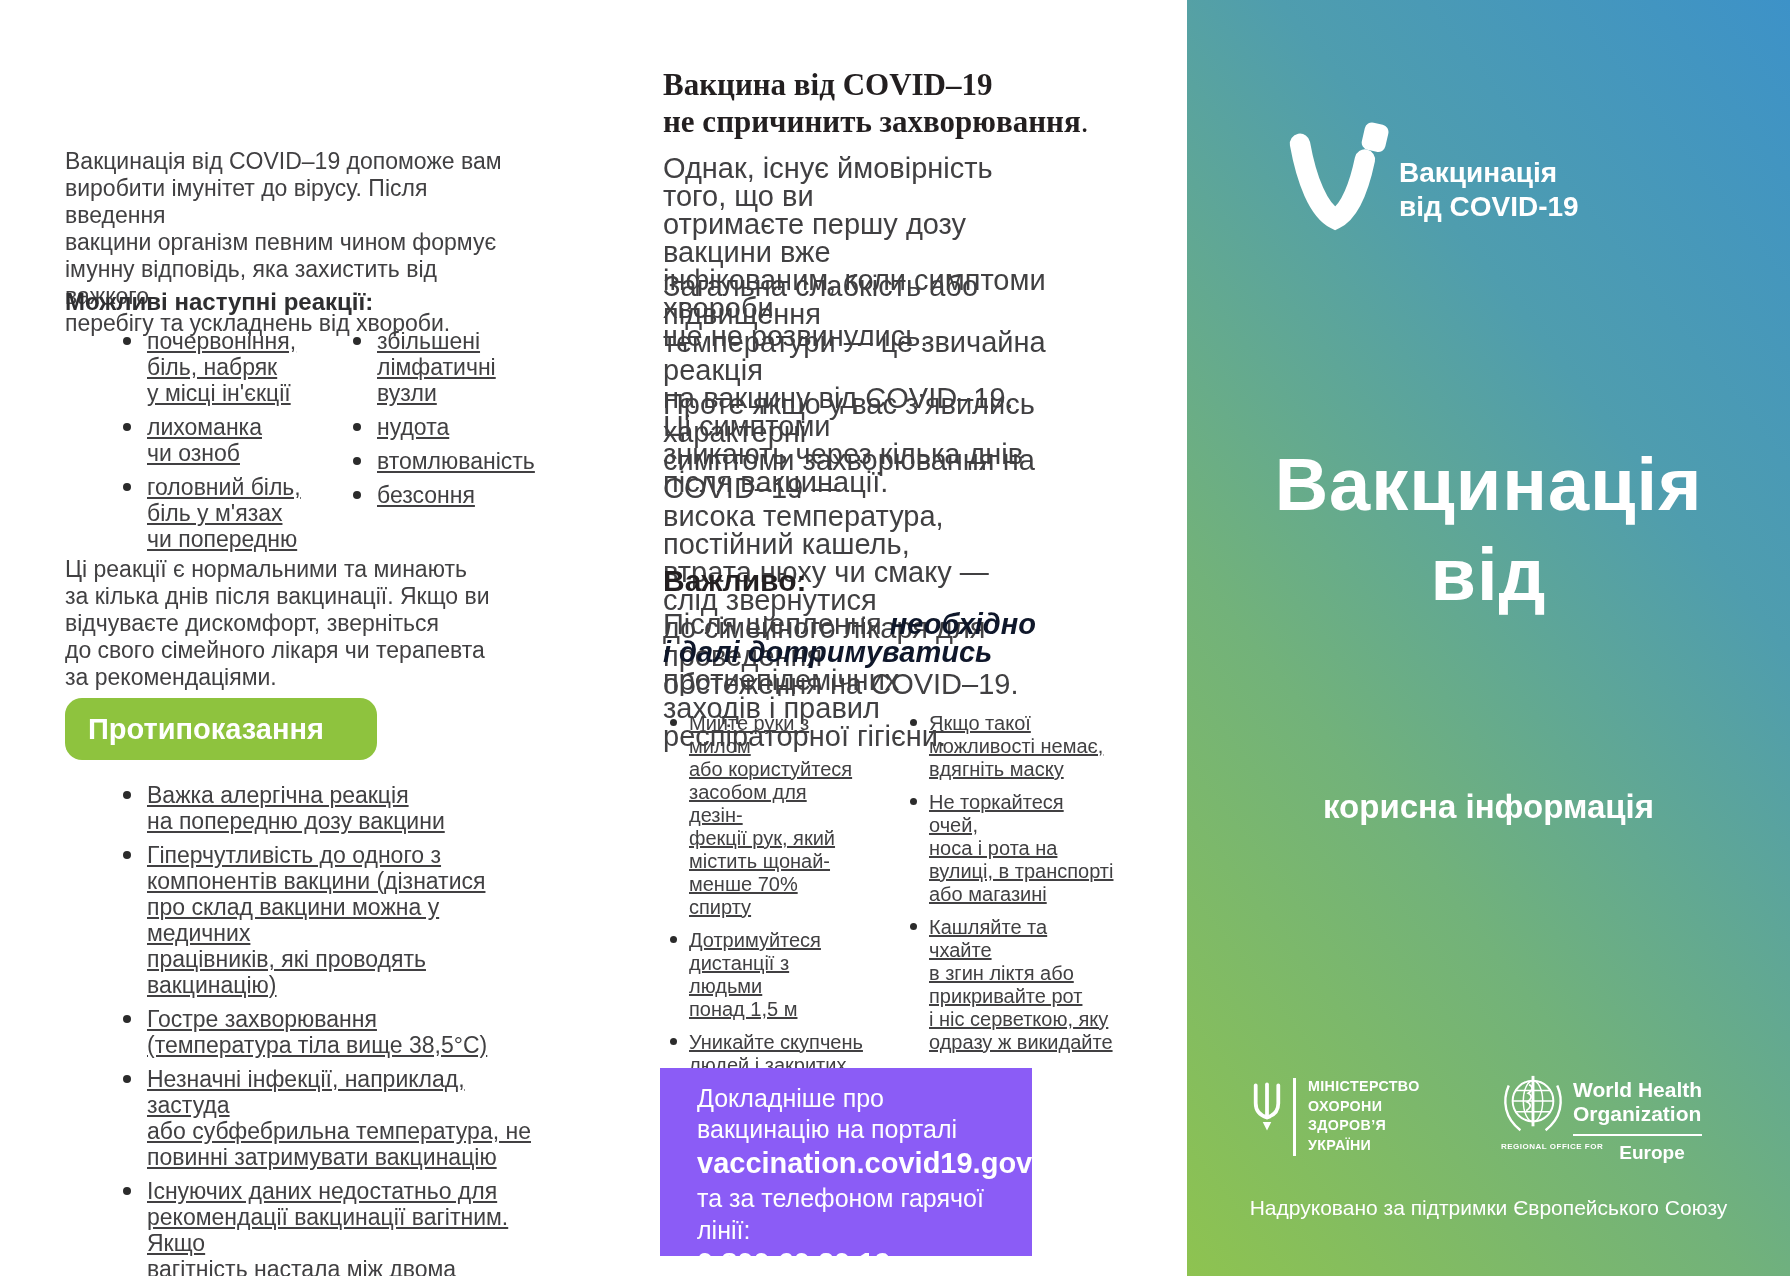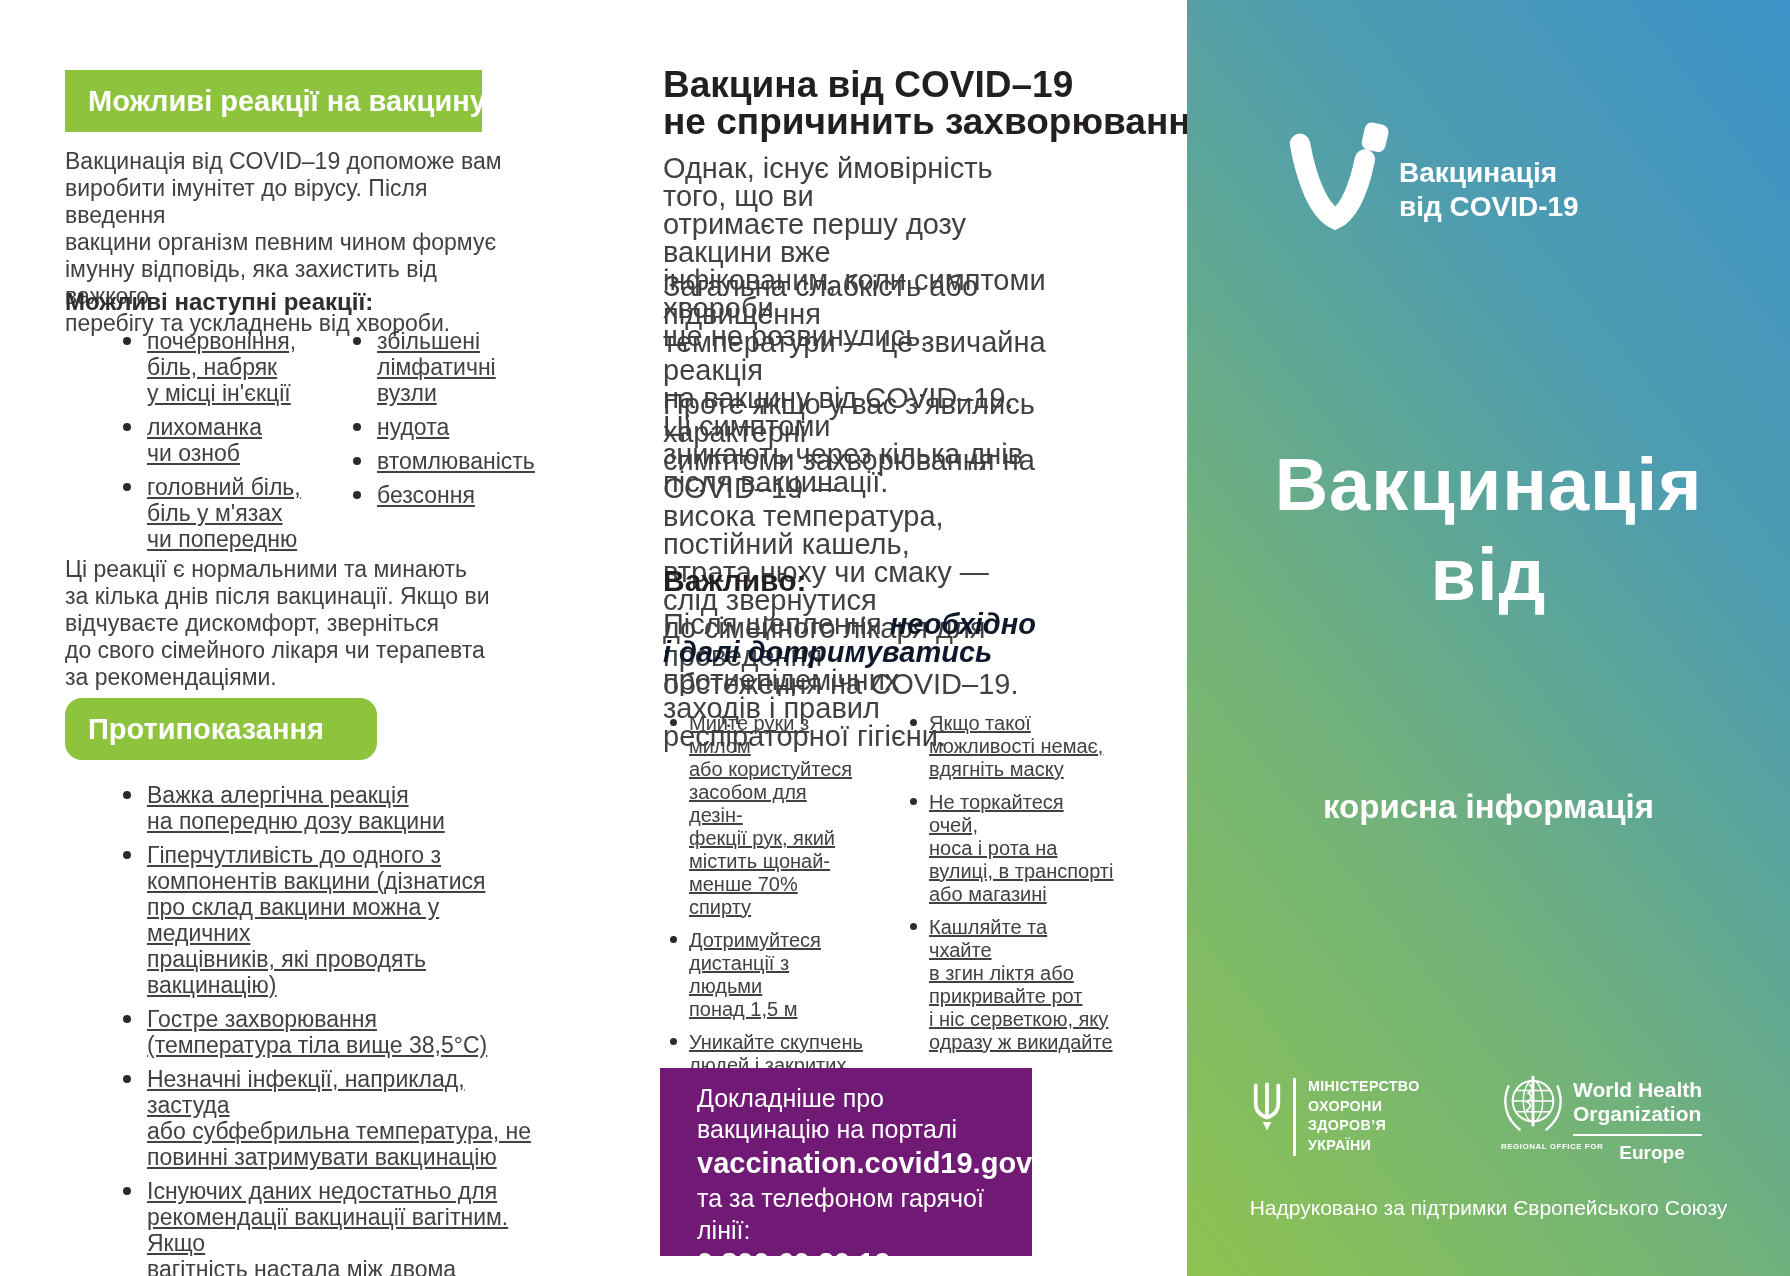--- a/index.html
+++ b/index.html
@@ -20,33 +20,33 @@
   ul.bl li{position:relative;padding-left:26px;font-size:23px;line-height:26px;margin-bottom:8px;white-space:pre-line;text-decoration:underline;}
   ul.bl li::before{content:"";position:absolute;left:2px;top:9px;width:8px;height:8px;border-radius:50%;background:#2b2b2b;}
   .l-grid .bcol1{width:190px;}
   .l-grid .bcol2{margin-left:40px;width:180px;}
   .l-note{position:absolute;top:486px;left:0;width:458px;font-size:23px;line-height:27px;white-space:pre-line;}
   .l-contra{position:absolute;top:712px;left:56px;width:410px;}
   .l-contra li{line-height:26px;margin-bottom:10px;}
 
   
   .col-mid{position:absolute;left:663px;top:66px;width:384px;height:1210px;}
-  .m-title{position:absolute;top:0;left:0;font-size:37px;line-height:37px;font-weight:bold;color:#231f20;white-space:nowrap;}
+  .m-title{position:absolute;top:0;left:0;font-size:31px;line-height:37px;font-weight:bold;color:#231f20;white-space:nowrap;font-family:Liberation Serif, serif;}
   .m-title .dot{font-weight:normal;}
   .m-para{position:absolute;left:0;width:384px;font-size:29px;line-height:28px;white-space:pre-line;}
   .m-p1{top:88px;} .m-p2{top:206px;} .m-p3{top:324px;}
   .m-imp-title{position:absolute;top:498px;left:0;font-size:30px;font-weight:bold;color:#231f20;}
   .m-imp{top:544px;}
   .m-imp b{color:#0f172a;font-style:italic;}
   .m-grid{position:absolute;top:646px;left:6px;display:flex;}
   .m-grid ul.bl li{font-size:20px;line-height:23px;padding-left:20px;margin-bottom:10px;}
   .m-grid ul.bl li::before{width:7px;height:7px;left:1px;top:7px;}
   .m-grid .bcol1{width:196px;}
   .m-grid .bcol2{margin-left:44px;width:206px;}
-  .m-infobox{position:absolute;left:-3px;top:1002px;width:372px;height:188px;background:#701a75;color:#fff;
+  .m-infobox{position:absolute;left:-3px;top:1002px;width:372px;height:188px;background:#8b5cf6;color:#fff;
              box-sizing:border-box;padding:15px 17px 0 37px;}
   .ib-l1{font-size:25px;line-height:31px;}
   .ib-url{font-size:29px;line-height:37px;font-weight:bold;}
   .ib-l2{font-size:25px;line-height:32px;}
   .ib-phone{font-size:29px;line-height:34px;font-weight:bold;}
 
   
   .panel{position:absolute;left:1187px;top:0;width:603px;height:1276px;color:#fff;
          background:linear-gradient(52deg,#8ec350 0%,#72b27a 35%,#4f9dae 68%,#3d92c8 100%);}
   .logo-group{position:absolute;top:120px;left:100px;width:460px;height:130px;}
@@ -68,21 +68,20 @@
   .who-small{font-size:8px;letter-spacing:0.5px;font-weight:bold;}
   .who-europe{font-size:19px;font-weight:bold;margin-left:16px;}
   .p-footer{position:absolute;top:1196px;left:0;width:100%;text-align:center;font-size:21px;}
 </style>
 </head>
 <body>
 
 <div class="page">
 
   <section class="col-left">
-    <div class="hdr-box hdr-box1">Можливі реакції на вакцину</div>
     <p class="l-intro">Вакцинація від COVID–19 допоможе вам
 виробити імунітет до вірусу. Після введення
 вакцини організм певним чином формує
 імунну відповідь, яка  захистить від важкого
 перебігу та ускладнень від хвороби.</p>
     <div class="l-sub">Можливі наступні реакції:</div>
     <div class="l-grid">
       <ul class="bl bcol1">
         <li>почервоніння,
 біль, набряк

